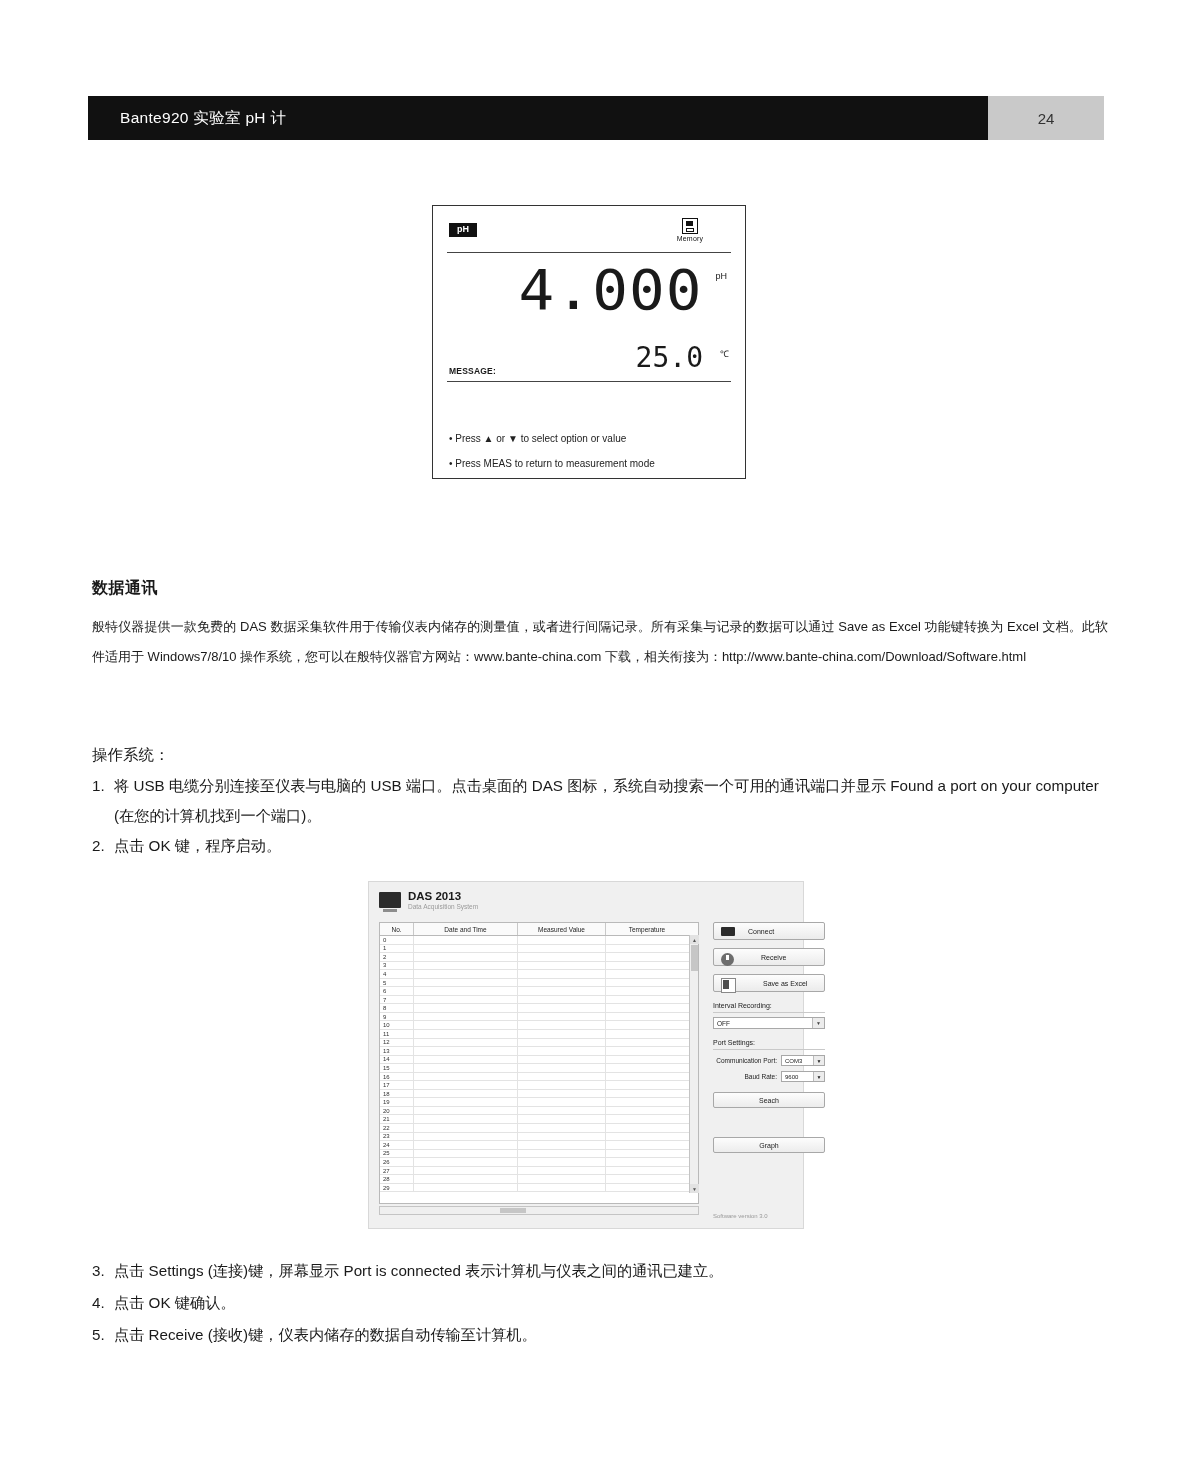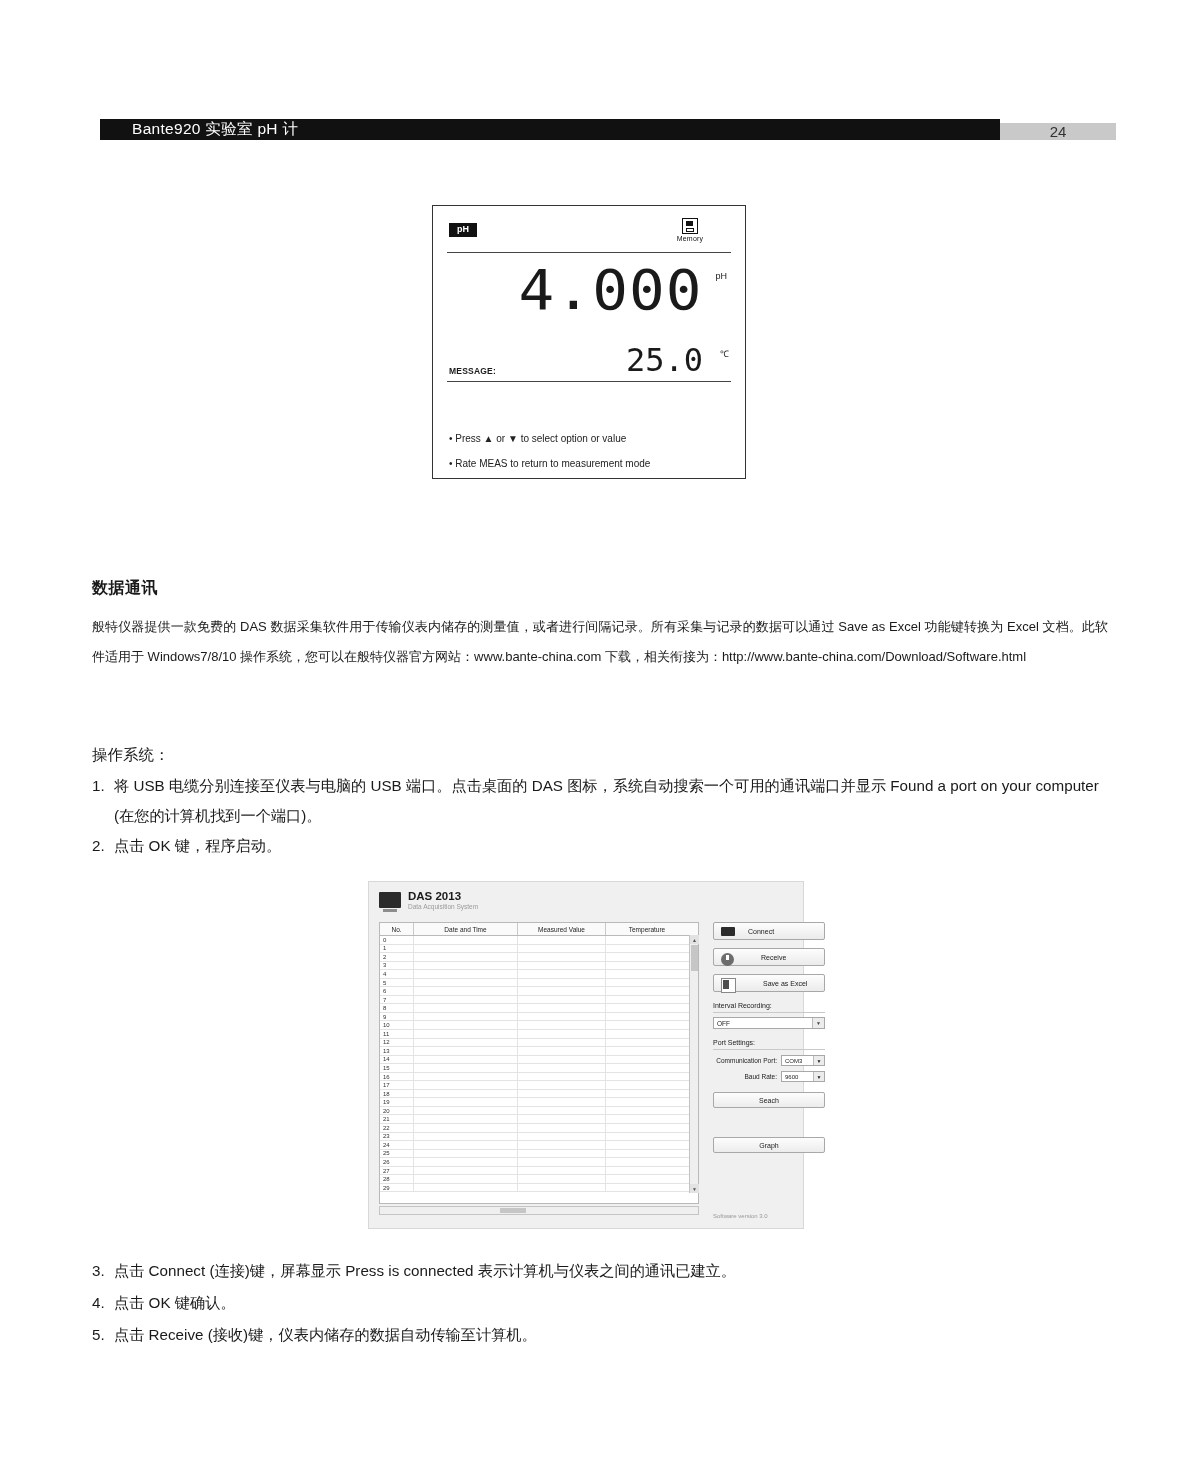--- a/index.html
+++ b/index.html
@@ -19,26 +19,25 @@
     position: relative;
     width: 1200px;
     height: 1484px;
     box-sizing: border-box;
     padding: 0;
   }
 
   
   .header {
     position: absolute;
-    left: 100px;
+    left: 88px;
     top: 96px;
     width: 1016px;
     height: 44px;
     display: flex;
-    align-items: flex-end;
   }
   .header-bar {
     background: #111111;
     color: #ffffff;
     flex: 1 1 auto;
     display: flex;
     align-items: center;
     padding-left: 32px;
     font-size: 15.5px;
     letter-spacing: 0.3px;
@@ -141,21 +140,21 @@
   }
   .lcd-temp-row {
     position: relative;
     height: 36px;
   }
   .lcd-temp {
     position: absolute;
     right: 42px;
     top: -4px;
     font-family: "DejaVu Sans Mono", monospace;
-    font-size: 32px;
+    font-size: 28px;
     color: #1a1a1a;
   }
   .lcd-unit-temp {
     position: absolute;
     right: 16px;
     top: 2px;
     font-size: 9px;
   }
   .lcd-message {
     position: absolute;
@@ -546,21 +545,21 @@
       <div class="lcd-value">4.000</div>
       <div class="lcd-unit-ph">pH</div>
     </div>
     <div class="lcd-temp-row">
       <div class="lcd-temp">25.0</div>
       <div class="lcd-unit-temp">℃</div>
     </div>
     <div class="lcd-rule"></div>
     <div class="lcd-message">MESSAGE:</div>
     <div class="lcd-hint h1">• Press ▲ or ▼ to select option or value</div>
-    <div class="lcd-hint h2">• Rate MEAS to return to measurement mode</div>
+    <div class="lcd-hint h2">• Press MEAS to return to measurement mode</div>
   </div>
 
 
   <div class="section-title">数据通讯</div>
 
   <div class="para">般特仪器提供一款免费的 DAS 数据采集软件用于传输仪表内储存的测量值，或者进行间隔记录。所有采集与记录的数据可以通过 Save as Excel 功能键转换为 Excel 文档。此软件适用于 Windows7/8/10 操作系统，您可以在般特仪器官方网站：www.bante-china.com 下载，相关衔接为：http://www.bante-china.com/Download/Software.html</div>
 
   <div class="txt recv-label">操作系统：</div>
 
   <div class="list1">
@@ -831,21 +830,21 @@
         <span>Graph</span>
       </div>
     </div>
 
     <div class="das-version">Software version 3.0</div>
   </div>
 
   <div class="list2">
     <div class="li">
       <div class="num">3.</div>
-      <div>点击 Connect (连接)键，屏幕显示 Press is connected 表示计算机与仪表之间的通讯已建立。</div>
+      <div>点击 Settings (连接)键，屏幕显示 Port is connected 表示计算机与仪表之间的通讯已建立。</div>
     </div>
     <div class="li">
       <div class="num">4.</div>
       <div>点击 OK 键确认。</div>
     </div>
     <div class="li">
       <div class="num">5.</div>
       <div>点击 Receive (接收)键，仪表内储存的数据自动传输至计算机。</div>
     </div>
   </div>

